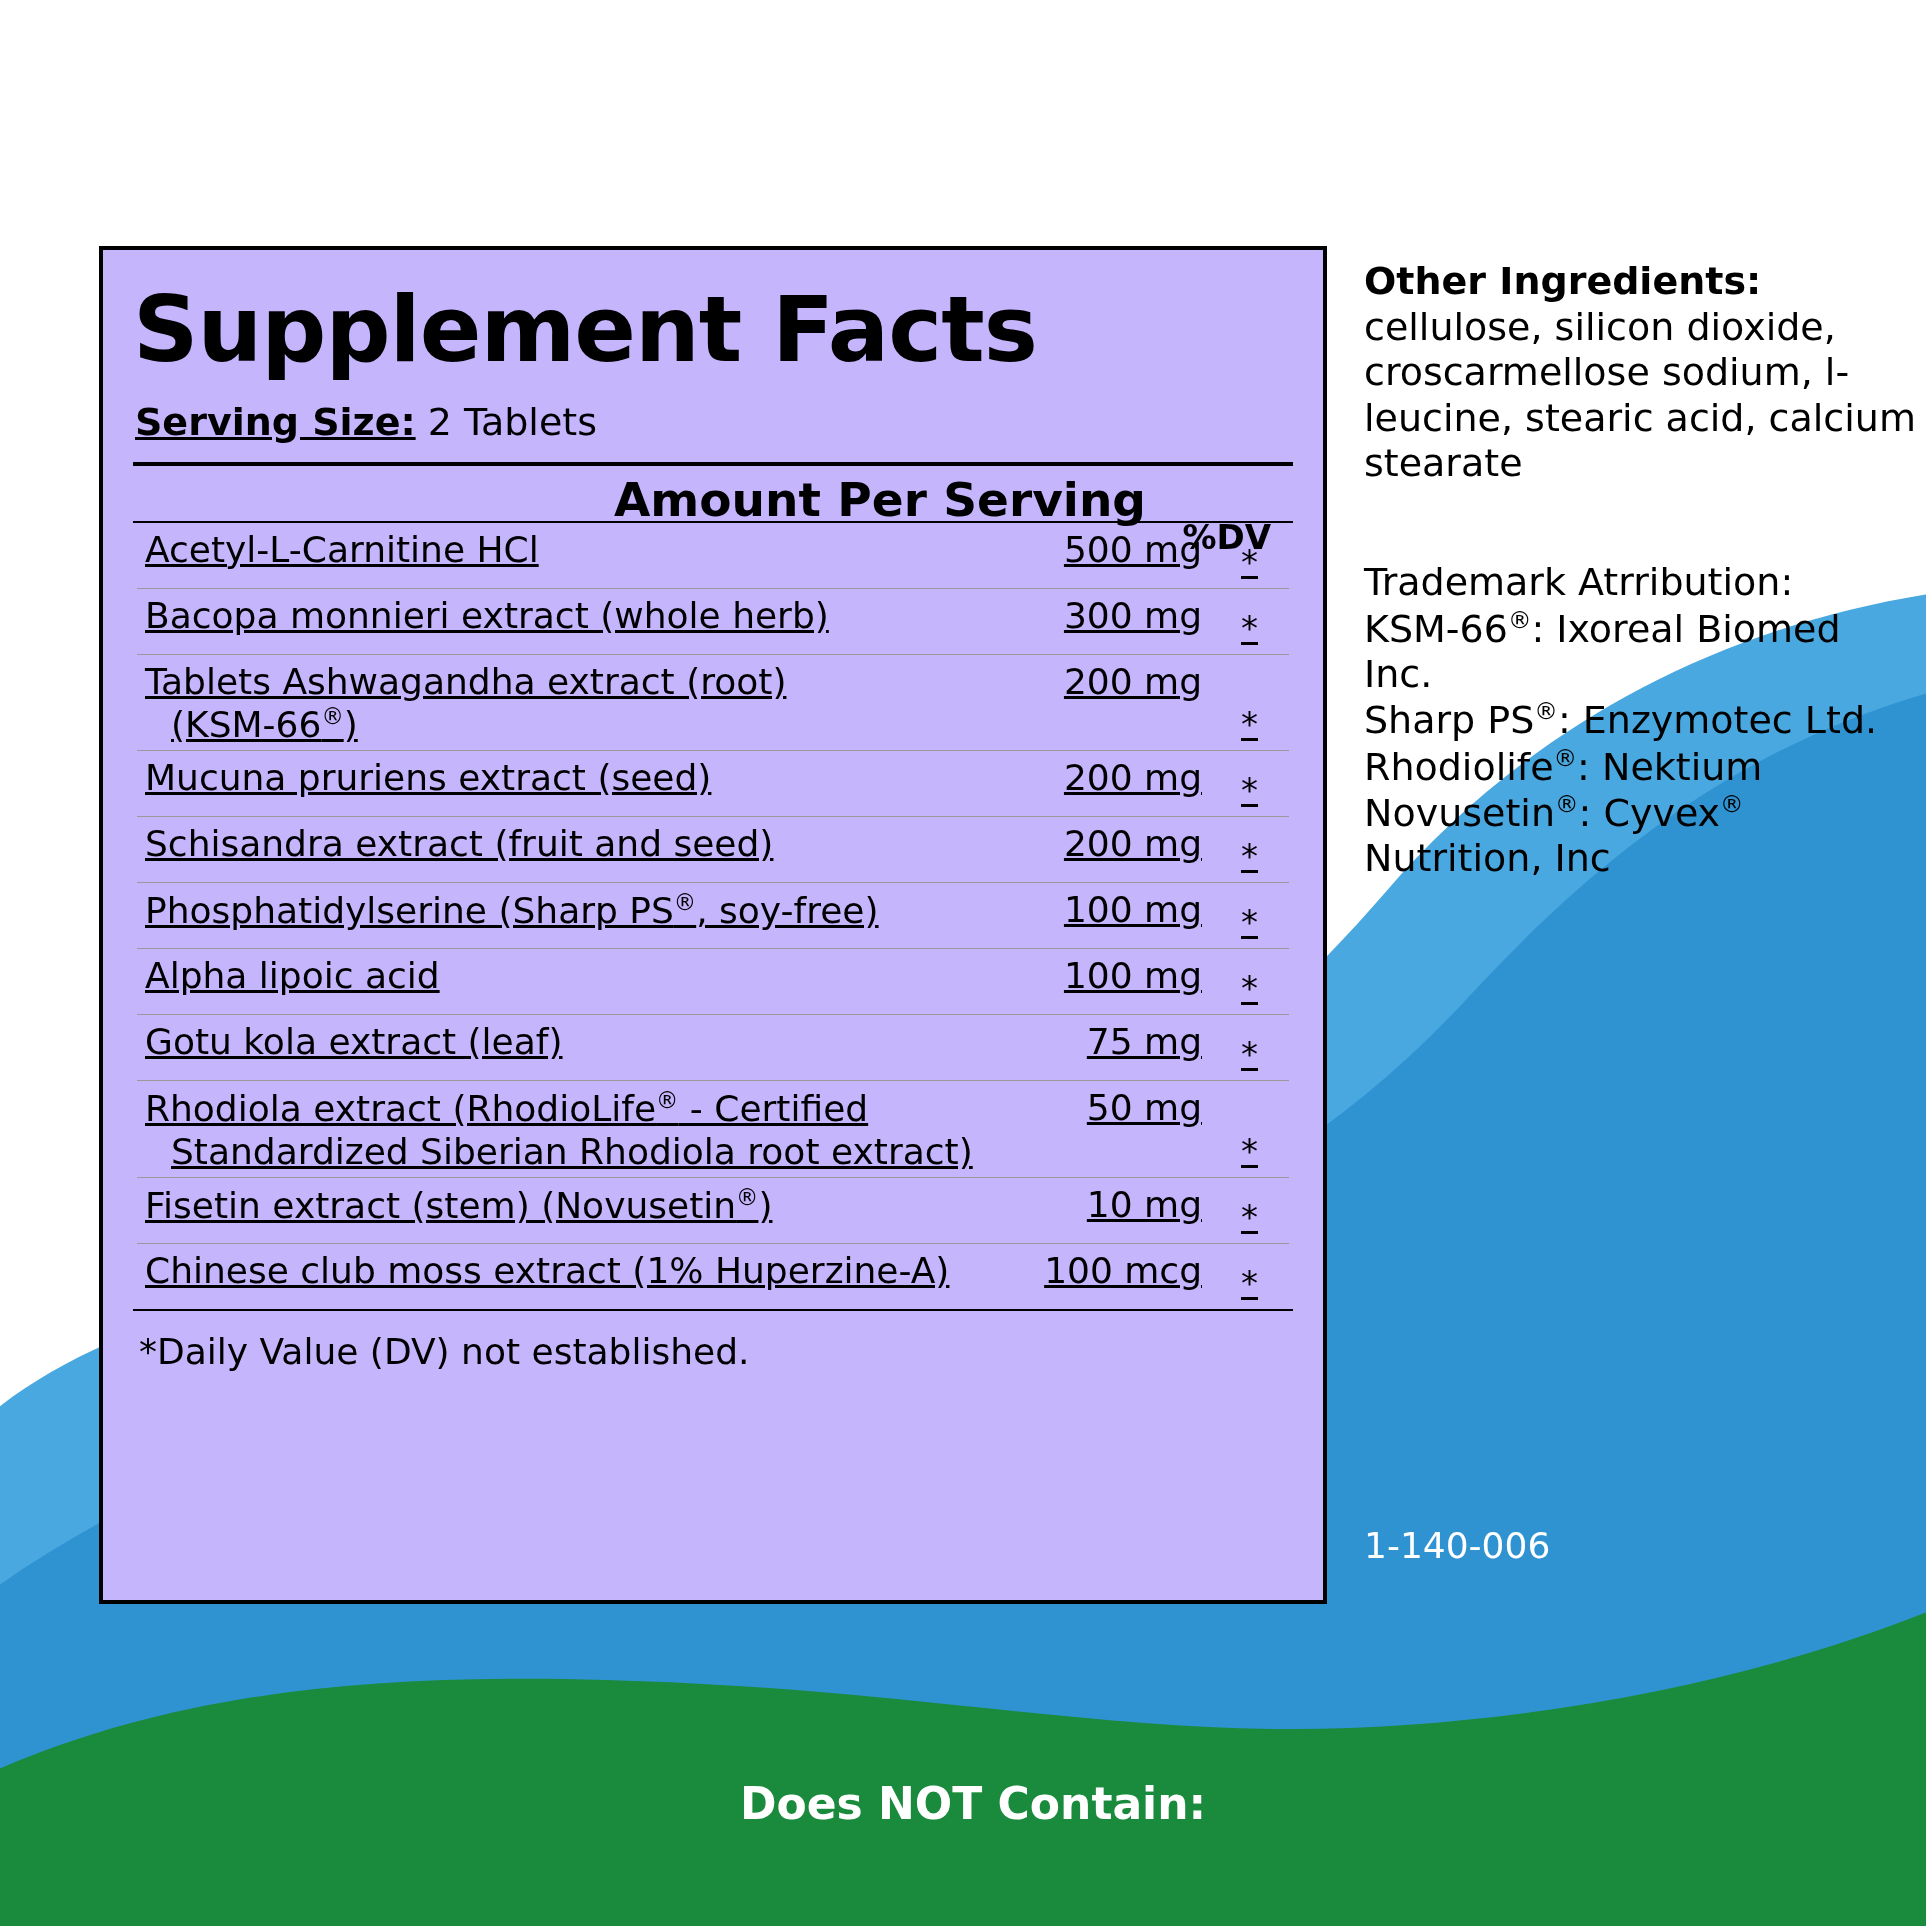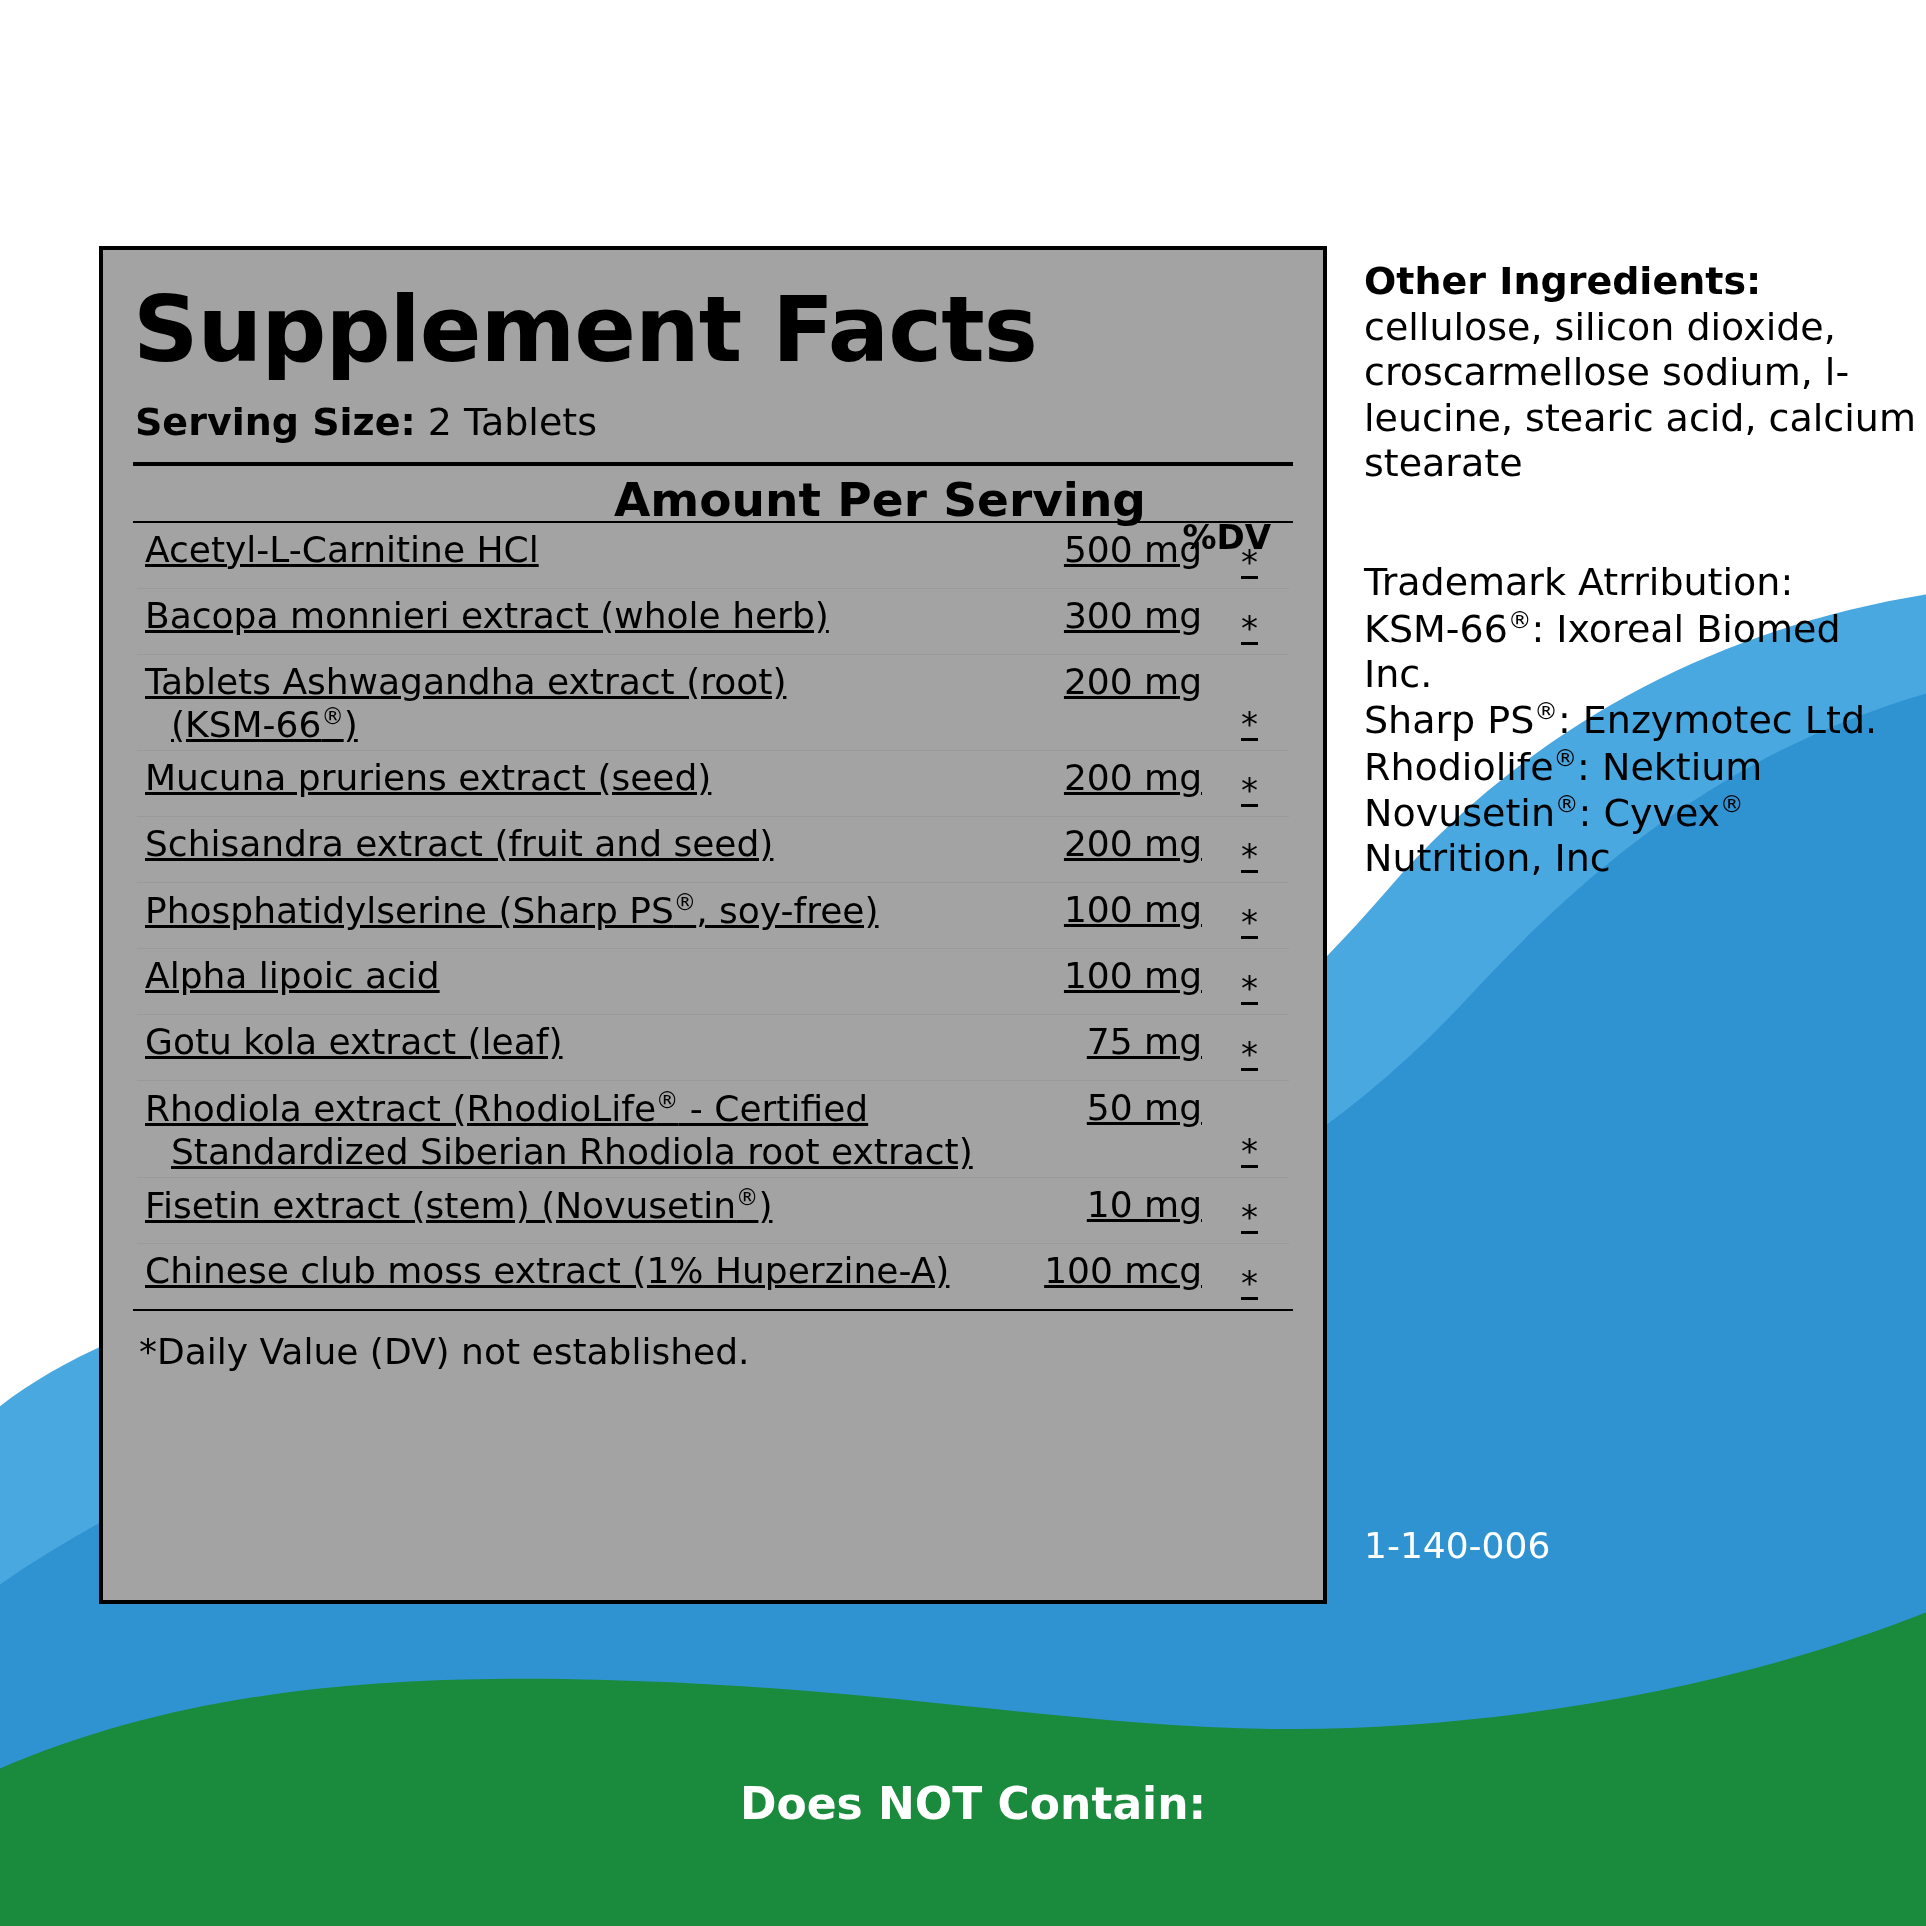--- a/index.html
+++ b/index.html
@@ -23,39 +23,39 @@
     height: 1927px;
   }
 
   
   .sf-panel {
     position: absolute;
     left: 99px;
     top: 246px;
     width: 1228px;
     height: 1358px;
-    background: #a3a3a3;
+    background: #c4b5fd;
     border: 4px solid #000000;
     box-sizing: border-box;
     padding: 22px 26px 0 26px;
   }
   .sf-title {
     font-size: 91px;
     font-weight: bold;
     letter-spacing: -1px;
     line-height: 1.05;
     color: #000;
     margin: 10px 0 0 4px;
   }
   .sf-serving {
     font-size: 38px;
     color: #000;
     margin: 22px 0 0 6px;
   }
-  .sf-serving b { font-weight: bold; }
+  .sf-serving b { font-weight: bold; text-decoration: underline; }
 
   .rule-thick {
     border-top: 4px solid #000;
     margin: 18px 4px 0 4px;
   }
   .rule-thin {
     border-top: 2px solid #000;
     margin: 0 4px;
   }
 

